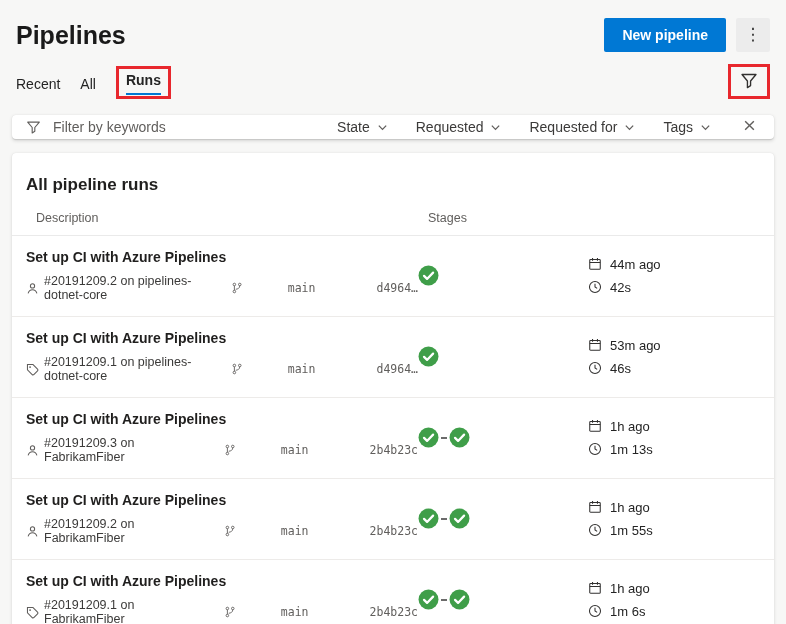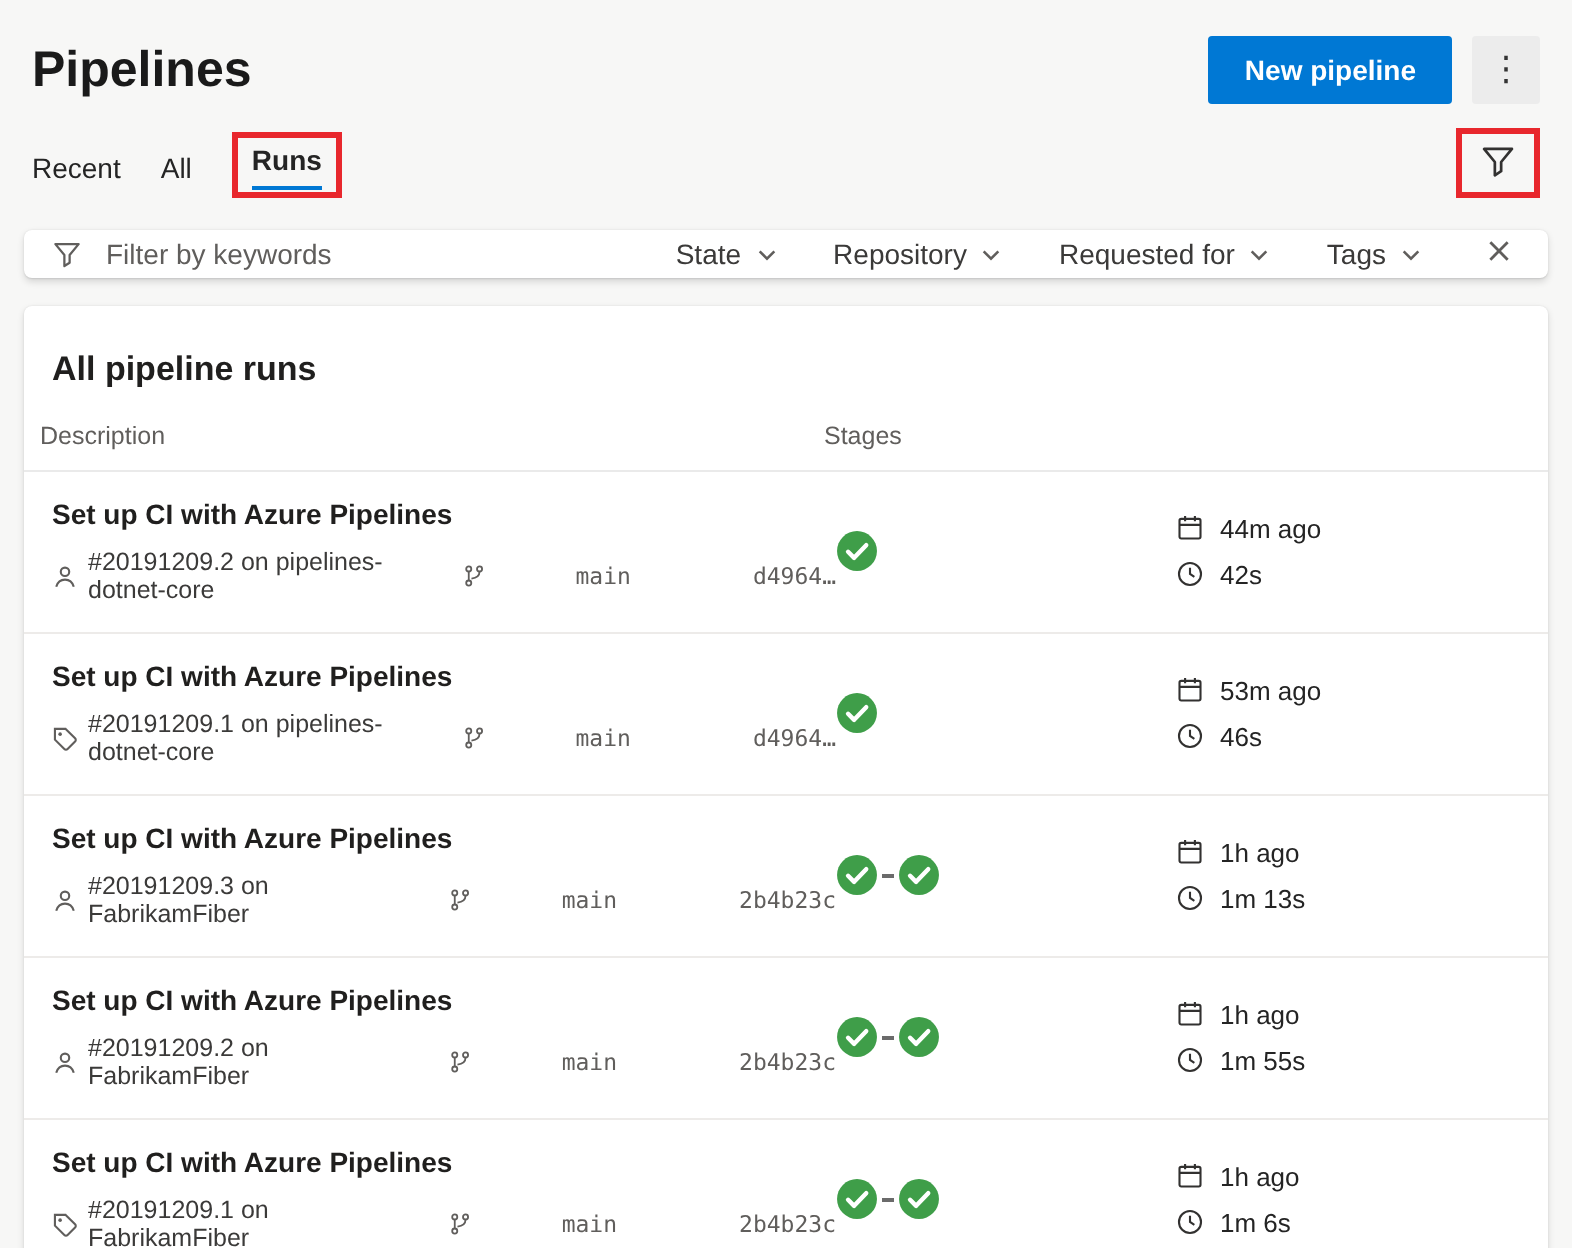--- a/index.html
+++ b/index.html
@@ -63,21 +63,21 @@
   .dropdown .chev { color:#605e5c; }
   .close-btn { background:none; border:none; color:#605e5c; margin-left:22px; cursor:pointer; padding:4px; }
 
   
   .runs-card {
     margin:14px 12px 0 12px; background:#fff; flex:1;
     border-radius:4px 4px 0 0;
     box-shadow:0 1.6px 3.6px rgba(0,0,0,.13), 0 .3px .9px rgba(0,0,0,.10);
   }
   .card-title { padding:22px 14px 16px 14px; font-size:17px; font-weight:600; color:#201f1e; }
-  .row-grid { display:grid; grid-template-columns:392px 170px 1fr; align-items:center; padding:0 8px; }
+  .row-grid { display:grid; grid-template-columns:392px 170px 1fr; align-items:center; padding:0 24px; }
   .table-head { padding-bottom:10px; border-bottom:1px solid #eaeaea; }
   .col-head { font-size:12.5px; color:#605e5c; }
   .run-row { padding:13px 14px 14px 14px; border-bottom:1px solid #edebe9; cursor:pointer; }
   .run-title { font-size:14px; font-weight:700; color:#201f1e; margin-bottom:9px; }
   .run-meta { display:flex; align-items:center; gap:5px; font-size:12.5px; color:#3b3a39;justify-content:flex-end; }
   .run-meta .meta-icon { color:#605e5c; }
   .mono { font-family:"DejaVu Sans Mono", monospace; font-size:11.5px; color:#605e5c;padding-left:40px; }
   .branch-icon { margin-left:8px; color:#605e5c; }
   .commit { margin-left:16px; }
   .stages-cell { display:flex; align-items:center; }
@@ -128,21 +128,21 @@
     <div class="dropdowns">
       <span class="dropdown">
         <span>State</span>
         <span class="icon chev">
             <svg width="11" height="11" viewBox="0 0 12 12">
               <path d="M2 4l4 4 4-4" fill="none" stroke="currentColor" stroke-width="1.4"></path>
             </svg>
           </span>
       </span>
       <span class="dropdown">
-        <span>Repository</span>
+        <span>Requested</span>
         <span class="icon chev">
             <svg width="11" height="11" viewBox="0 0 12 12">
               <path d="M2 4l4 4 4-4" fill="none" stroke="currentColor" stroke-width="1.4"></path>
             </svg>
           </span>
       </span>
       <span class="dropdown">
         <span>Requested for</span>
         <span class="icon chev">
             <svg width="11" height="11" viewBox="0 0 12 12">

